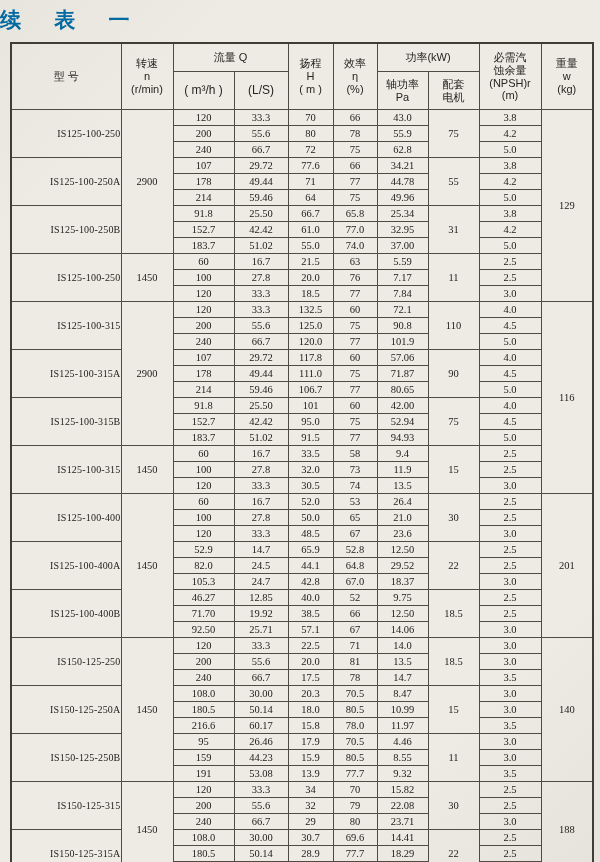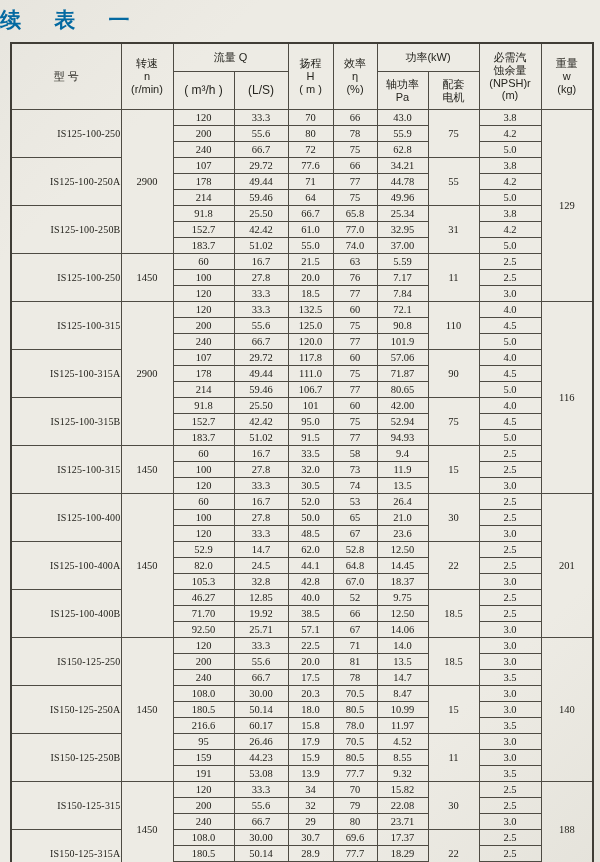--- a/index.html
+++ b/index.html
@@ -343,37 +343,37 @@
         <td>33.3</td>
         <td>48.5</td>
         <td>67</td>
         <td>23.6</td>
         <td>3.0</td>
       </tr>
       <tr>
         <td class="model" rowspan="3">IS125-100-400A</td>
         <td>52.9</td>
         <td>14.7</td>
-        <td>62.0</td>
+        <td>65.9</td>
         <td>52.8</td>
         <td>12.50</td>
         <td rowspan="3">22</td>
         <td>2.5</td>
       </tr>
       <tr>
         <td>82.0</td>
         <td>24.5</td>
         <td>44.1</td>
         <td>64.8</td>
-        <td>14.45</td>
+        <td>29.52</td>
         <td>2.5</td>
       </tr>
       <tr>
         <td>105.3</td>
-        <td>32.8</td>
+        <td>24.7</td>
         <td>42.8</td>
         <td>67.0</td>
         <td>18.37</td>
         <td>3.0</td>
       </tr>
       <tr>
         <td class="model" rowspan="3">IS125-100-400B</td>
         <td>46.27</td>
         <td>12.85</td>
         <td>40.0</td>
@@ -451,21 +451,21 @@
         <td>78.0</td>
         <td>11.97</td>
         <td>3.5</td>
       </tr>
       <tr>
         <td class="model" rowspan="3">IS150-125-250B</td>
         <td>95</td>
         <td>26.46</td>
         <td>17.9</td>
         <td>70.5</td>
-        <td>4.52</td>
+        <td>4.46</td>
         <td rowspan="3">11</td>
         <td>3.0</td>
       </tr>
       <tr>
         <td>159</td>
         <td>44.23</td>
         <td>15.9</td>
         <td>80.5</td>
         <td>8.55</td>
         <td>3.0</td>
@@ -505,21 +505,21 @@
         <td>80</td>
         <td>23.71</td>
         <td>3.0</td>
       </tr>
       <tr>
         <td class="model" rowspan="3">IS150-125-315A</td>
         <td>108.0</td>
         <td>30.00</td>
         <td>30.7</td>
         <td>69.6</td>
-        <td>17.37</td>
+        <td>14.41</td>
         <td rowspan="3">22</td>
         <td>2.5</td>
       </tr>
       <tr>
         <td>180.5</td>
         <td>50.14</td>
         <td>28.9</td>
         <td>77.7</td>
         <td>18.29</td>
         <td>2.5</td>

